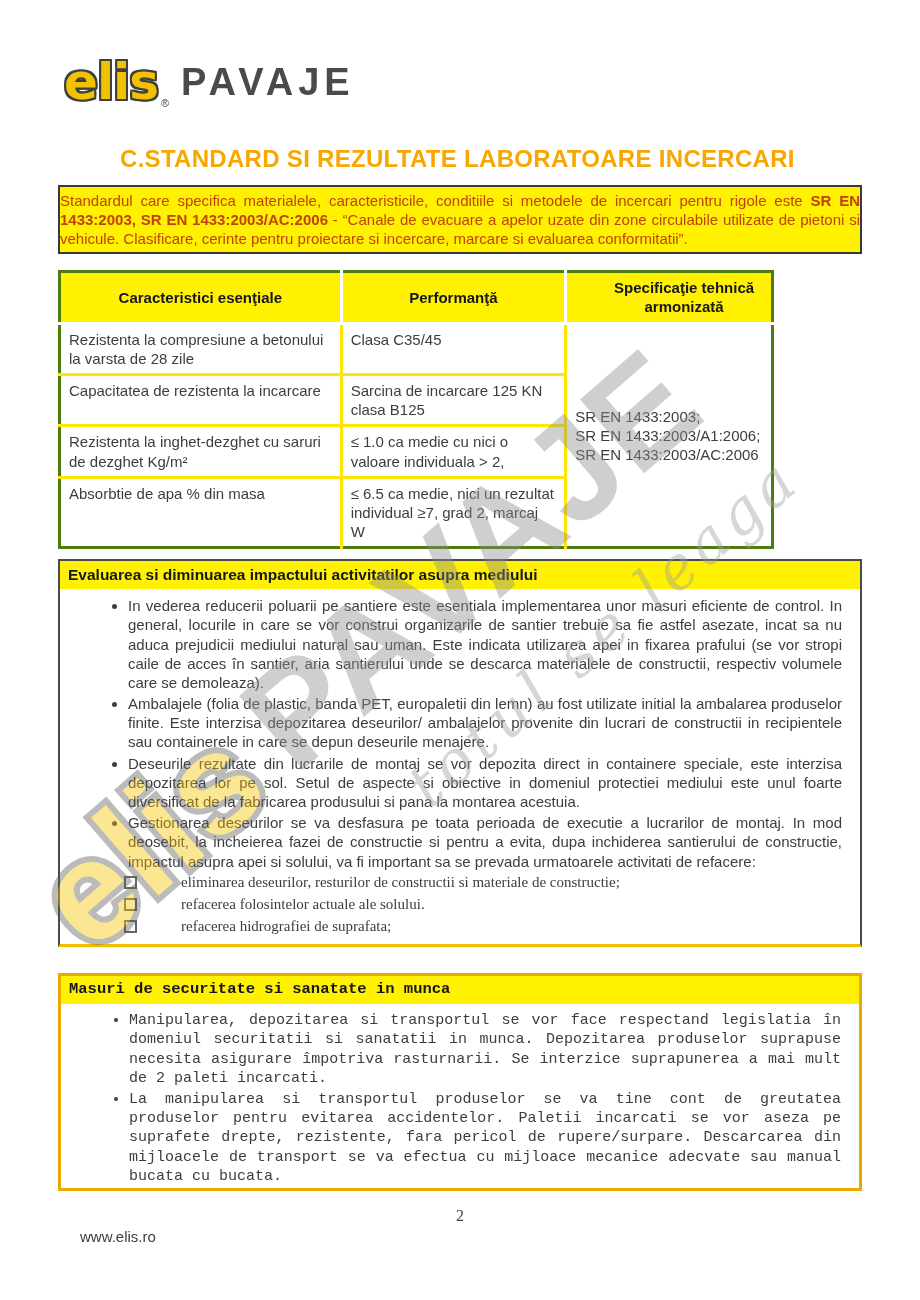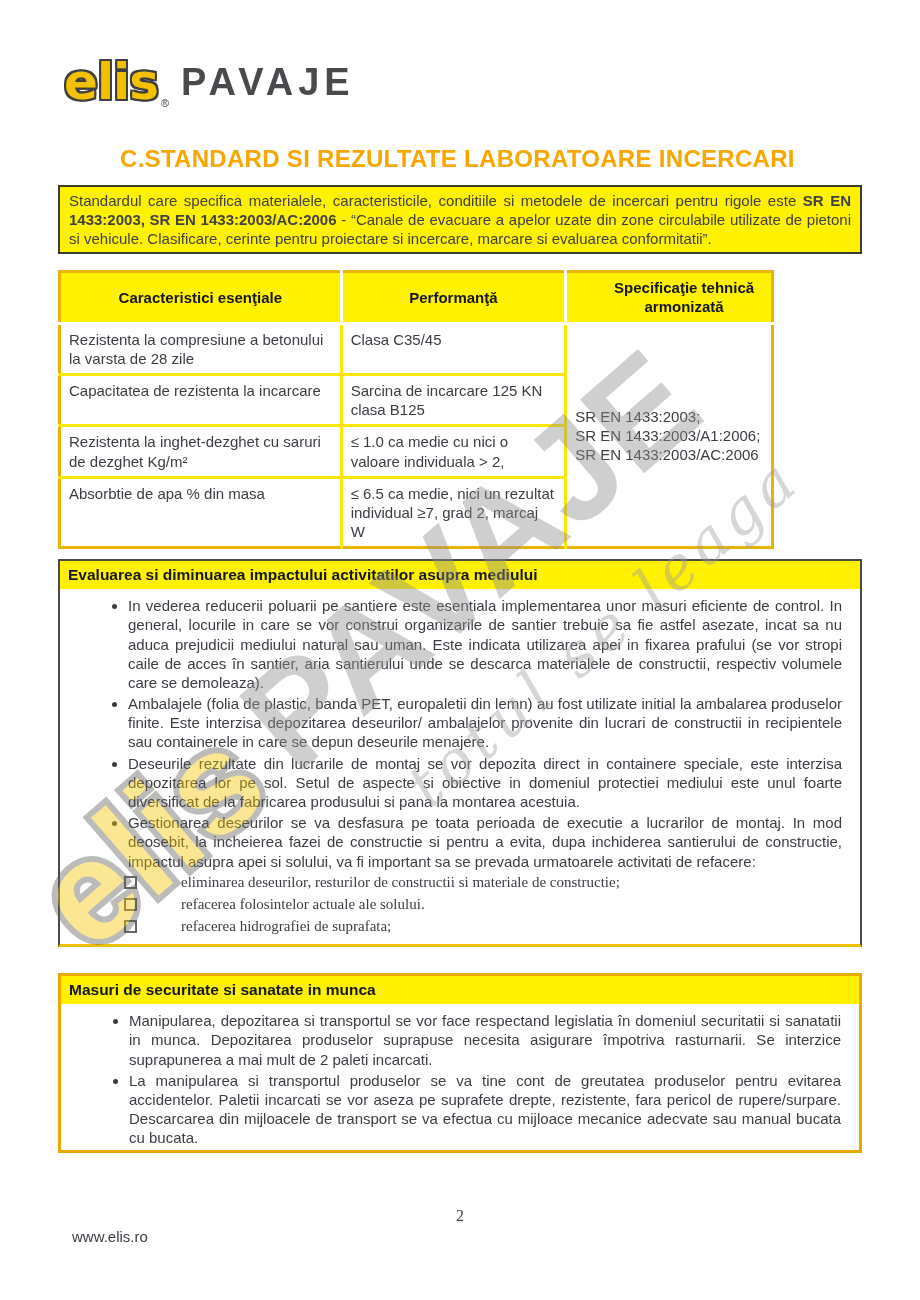--- a/index.html
+++ b/index.html
@@ -37,66 +37,66 @@
   .logo-pavaje{font-size:38px;font-weight:bold;color:#4a4a4e;letter-spacing:5px;}
   
   .sec-title{
     color:var(--orange);font-size:24px;font-weight:bold;letter-spacing:.3px;
     margin:30px 0 10px 120px;
   }
   .sec-title.second{margin-top:24px;}
   
   .std-box{
     margin:10px 58px 0;background:var(--yellow);border:2px solid #3a3a3a;
-    padding:4px 9px;color:#404040;text-align:justify;
+    padding:4px 0;color:#c2410c;text-align:justify;
   }
   .std-box .b{font-weight:bold;}
   
   .spec-table{
     width:716px;margin:16px 58px 0;border-collapse:collapse;
-    border:3px solid #eab308;color:var(--ink);font-size:15px;
+    border:3px solid #4d7c0f;color:var(--ink);font-size:15px;
   }
   .spec-table th{
     background:var(--yellow);color:var(--dark-ink);font-weight:bold;font-size:15px;
     padding:5px 6px;text-align:center;border-left:3px solid #ffffff;border-bottom:3px solid #ffffff;
   }
   .spec-table th:first-child{border-left:none;}
   .spec-table th:nth-child(1){width:39.5%;}
   .spec-table th:nth-child(2){width:31.5%;}
   .spec-table th:nth-child(3){width:29%;padding-left:36px;}
   .spec-table td{
     background:transparent;padding:5px 8px;vertical-align:top;
     border-left:3px solid #FFE600;border-top:3px solid #FFE600;
   }
   .spec-table td:first-child{border-left:none;}
   .spec-table tbody tr:first-child td{border-top:none;}
   .spec-cell{vertical-align:middle !important;}
   .spec-line{display:block;white-space:nowrap;}
   
   .panel{margin:0 58px;background:transparent;}
   .panel-mediu{border:2px solid #4a4a4a;border-bottom:3px solid #EFC000;margin-top:10px;}
-  .panel-munca{border:3px solid #EBA800;margin-top:26px;}
+  .panel-munca{border:3px solid #EBA800;margin-top:26px;font-family:Liberation Mono, monospace;}
   .panel-header{
     background:var(--yellow);color:var(--dark-ink);font-weight:bold;font-size:15.5px;
     padding:4px 8px;
   }
   .bullets{margin:7px 4px 2px;padding:0 12px 0 64px;}
   .bullets li{margin-bottom:2px;text-align:justify;padding-right:2px;}
   .checklist{list-style:none;margin:2px 0 8px;padding:0 12px 0 64px;font-family:Liberation Serif, serif;}
   .checklist li{display:flex;align-items:flex-start;margin-bottom:3px;}
   .checkbox{
     width:13px;height:13px;border:2px solid #666;flex:none;display:inline-block;
     margin:3px 44px 0 0;background:#fff;
   }
   
   .page-num{
     position:absolute;top:1206px;left:0;width:100%;text-align:center;
     font-family:"Liberation Serif",serif;font-size:16px;color:#444;
   }
-  .site{position:absolute;top:1227px;left:72px;font-size:15px;color:#3c3c44;text-decoration:none;}
+  .site{position:absolute;top:1227px;left:80px;font-size:15px;color:#3c3c44;text-decoration:none;}
 </style>
 </head>
 <body>
 
 <div class="page">
 
   <svg class="watermark" viewBox="0 0 920 1300">
     <text class="wm-main" x="90" y="955" transform="rotate(-41 90 955)">
       <tspan class="wm-elis">elis</tspan><tspan class="wm-pavaje" dx="28">PAVAJE</tspan>
     </text>

